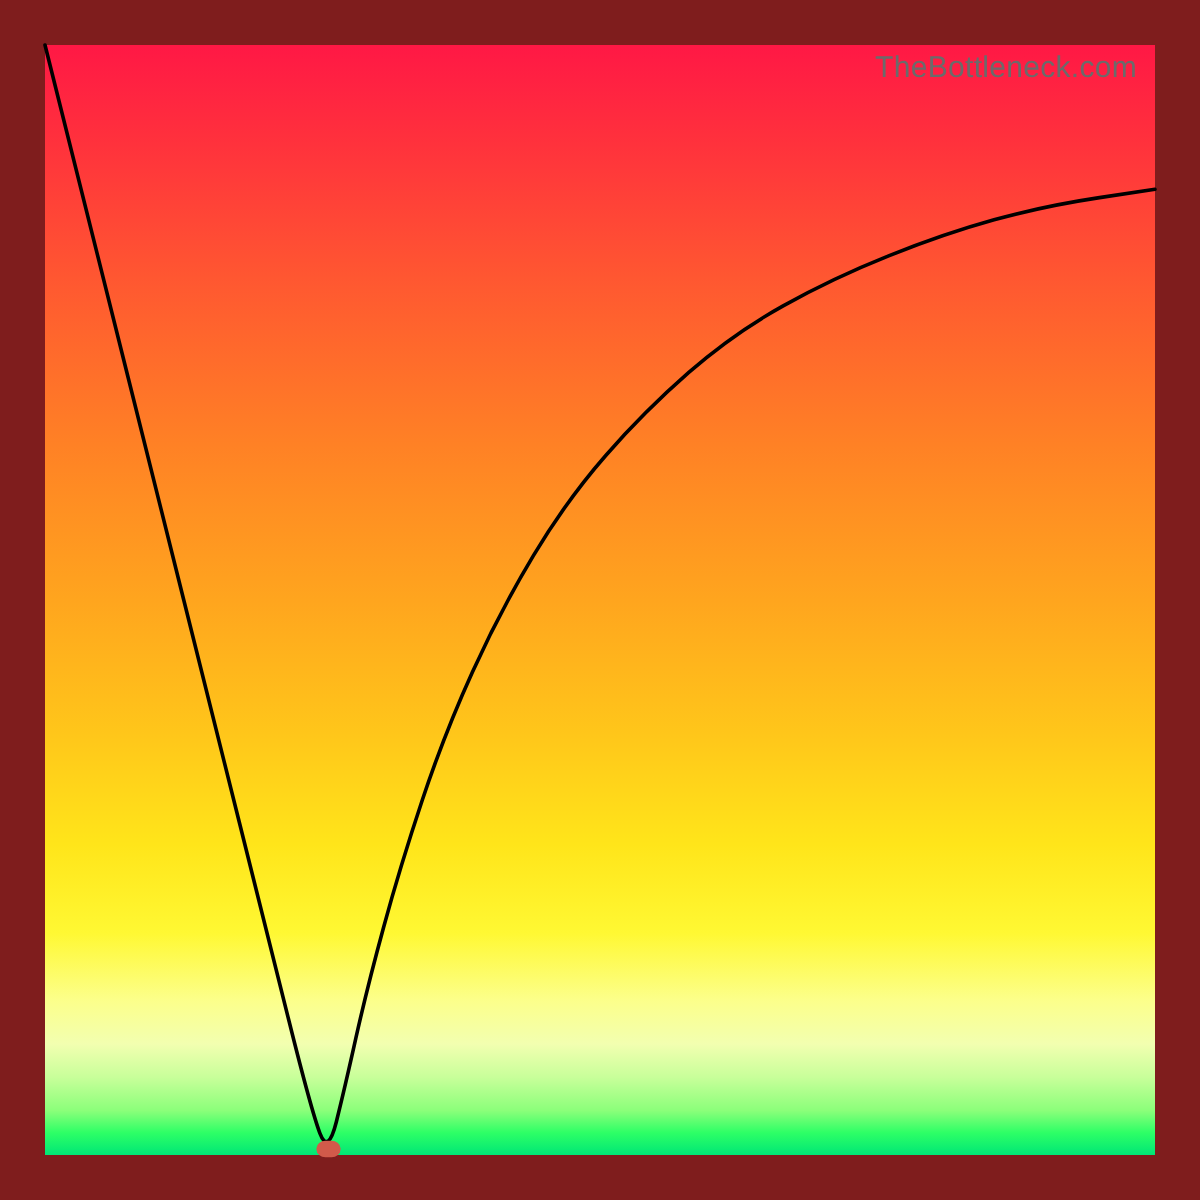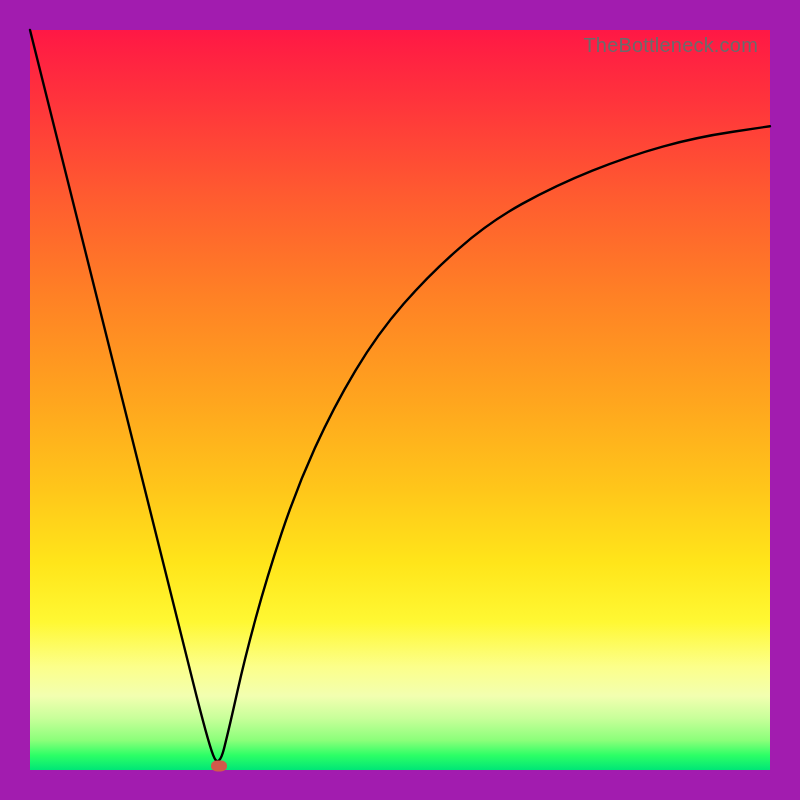--- a/index.html
+++ b/index.html
@@ -8,21 +8,21 @@
     width: 800px;
     height: 800px;
     background: #000;
     overflow: hidden;
     font-family: Arial, Helvetica, sans-serif;
   }
   .frame {
     position: relative;
     width: 800px;
     height: 800px;
-    background: #a21caf;
+    background: #7f1d1d;
   }
   .plot-area {
     position: absolute;
     left: 30px;
     top: 30px;
     width: 740px;
     height: 740px;
     
     background: linear-gradient(
       to bottom,

